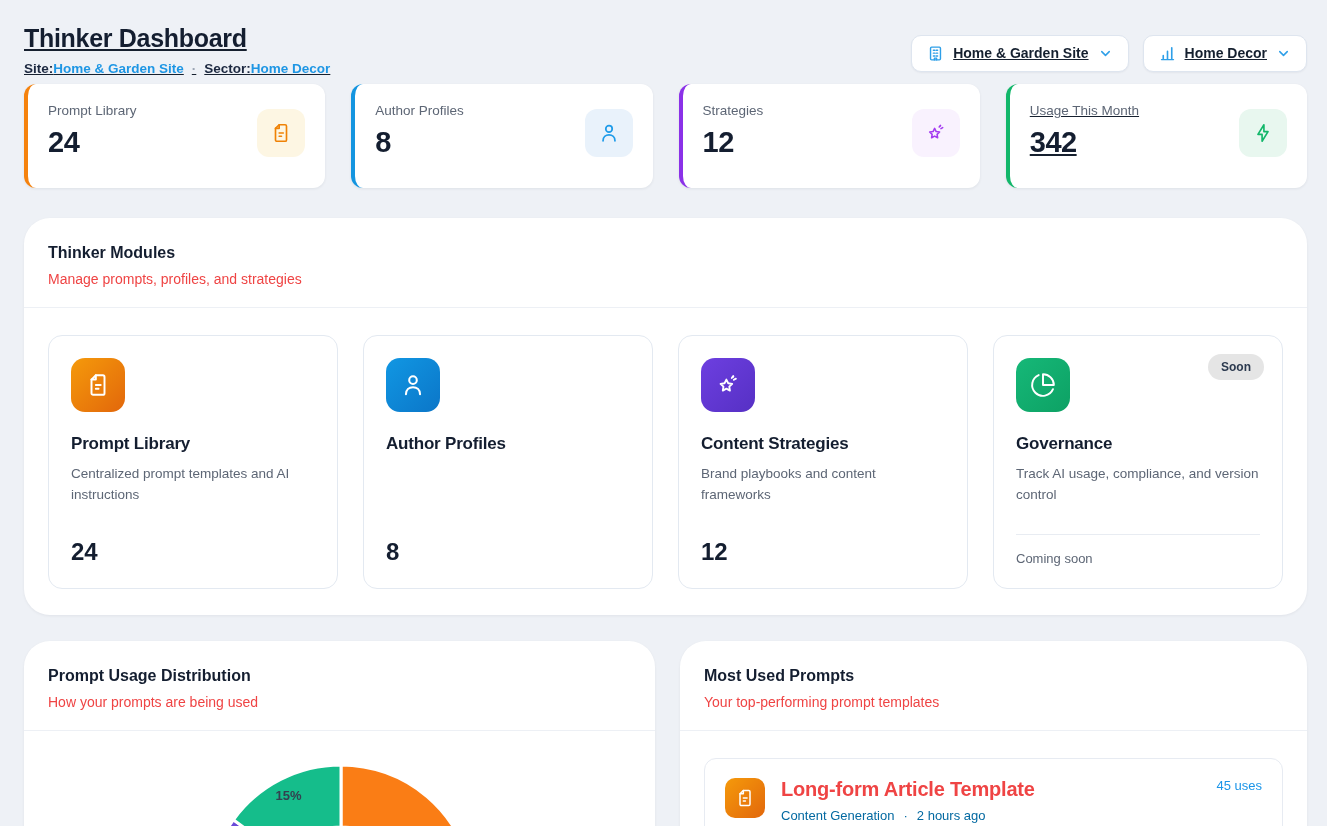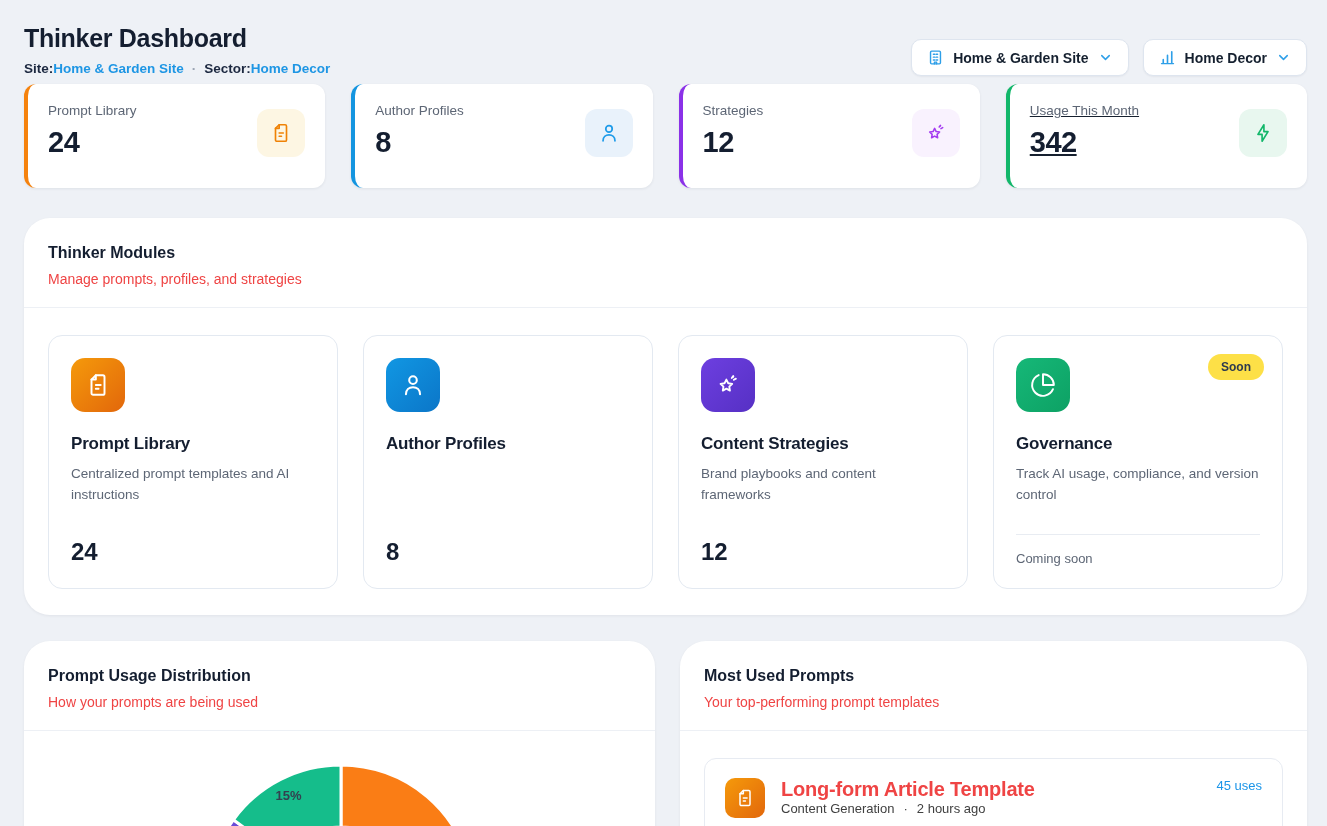--- a/index.html
+++ b/index.html
@@ -5,21 +5,21 @@
   * { margin:0; padding:0; box-sizing:border-box; }
   html,body { width:1327px; height:826px; overflow:hidden; }
   body {
     background:#eef1f6;
     font-family:"Liberation Sans", "DejaVu Sans", sans-serif;
     color:#16202f;
   }
   .page { padding:24px 20px 0 24px; }
 
   
-  .header-row { display:flex; justify-content:space-between; align-items:flex-end; }
+  .header-row { display:flex; justify-content:space-between; align-items:center;text-decoration:underline; }
   .page-title { font-size:25px; font-weight:800; letter-spacing:-0.3px; color:#141e30; }
   .subtitle-row { margin-top:8px; font-size:13.5px; font-weight:700; color:#1c2840; display:flex; align-items:center; gap:0; }
   .subtitle-row a { color:#1e96e4; text-decoration:none; font-weight:700; cursor:pointer; }
   .subtitle-dot { color:#9aa3b2; margin:0 8px; font-weight:700; }
   .selector-group { display:flex; gap:14px; margin-top:6px; }
   .selector-btn {
     display:flex; align-items:center; gap:9px; height:37px; padding:0 15px;
     background:#fff; border:1px solid #dee5ef; border-radius:10px;
     font-size:14px; font-weight:700; color:#15202f; cursor:pointer;
     box-shadow:0 1px 2px rgba(16,24,40,.05);
@@ -48,41 +48,41 @@
   .modules-grid { display:grid; grid-template-columns:repeat(4,1fr); gap:25px; padding:27px 24px 26px; }
   .module-card {
     position:relative; border:1.5px solid #e3e9f1; border-radius:14px; padding:22px;
     height:254px; display:flex; flex-direction:column; cursor:pointer; background:#fff;
   }
   .module-icon-box { width:54px; height:54px; border-radius:14px; display:flex; align-items:center; justify-content:center; }
   .module-title { font-size:17px; font-weight:700; color:#141e30; margin-top:22px; letter-spacing:-0.2px; }
   .module-desc { font-size:13.5px; color:#5d6675; line-height:1.55; margin-top:10px; }
   .module-count { font-size:24px; font-weight:800; color:#141e30; margin-top:auto; }
   .module-badge {
-    position:absolute; top:18px; right:18px; background:#fde047; color:#2c3a4f;
+    position:absolute; top:18px; right:18px; background:#e5e5e5; color:#2c3a4f;
     font-size:12px; font-weight:700; padding:6px 13px; border-radius:999px;
   }
   .module-divider { border-top:1px solid #e8ecf2; margin-top:auto; }
   .module-footnote { font-size:13px; color:#5d6675; padding-top:16px; }
 
   
   .bottom-row { display:grid; grid-template-columns:631px 1fr; gap:25px; margin-top:26px; }
   .bottom-card { height:420px; }
   .donut-wrap { display:block; }
   .donut-label { font-size:13px; font-weight:700; fill:#33404f; font-family:"Liberation Sans", sans-serif; }
 
   .prompt-list { padding:27px 24px; }
   .prompt-item {
     display:flex; align-items:flex-start; gap:16px; border:1px solid #e7ebf2;
     border-radius:12px; padding:19px 20px; cursor:pointer; background:#fff;
   }
   .prompt-item-icon { width:40px; height:40px; border-radius:10px; display:flex; align-items:center; justify-content:center;
     background:linear-gradient(135deg,#f59a0b,#e2670b); flex-shrink:0; }
   .prompt-item-title { font-size:20px; font-weight:700; color:#ef4444; letter-spacing:-0.2px; }
-  .prompt-item-meta { font-size:13px; color:#404040; display:flex; gap:9px; align-items:center; }
+  .prompt-item-meta { font-size:13px; color:#0369a1; margin-top:7px; display:flex; gap:9px; align-items:center; }
   .prompt-item-uses { margin-left:auto; font-size:13px; font-weight:400; color:#1b95e8; white-space:nowrap; }
 </style>
 </head>
 <body>
 
 <div class="page">
 
   <div class="header-row">
     <div>
       <div class="page-title">Thinker Dashboard</div>

